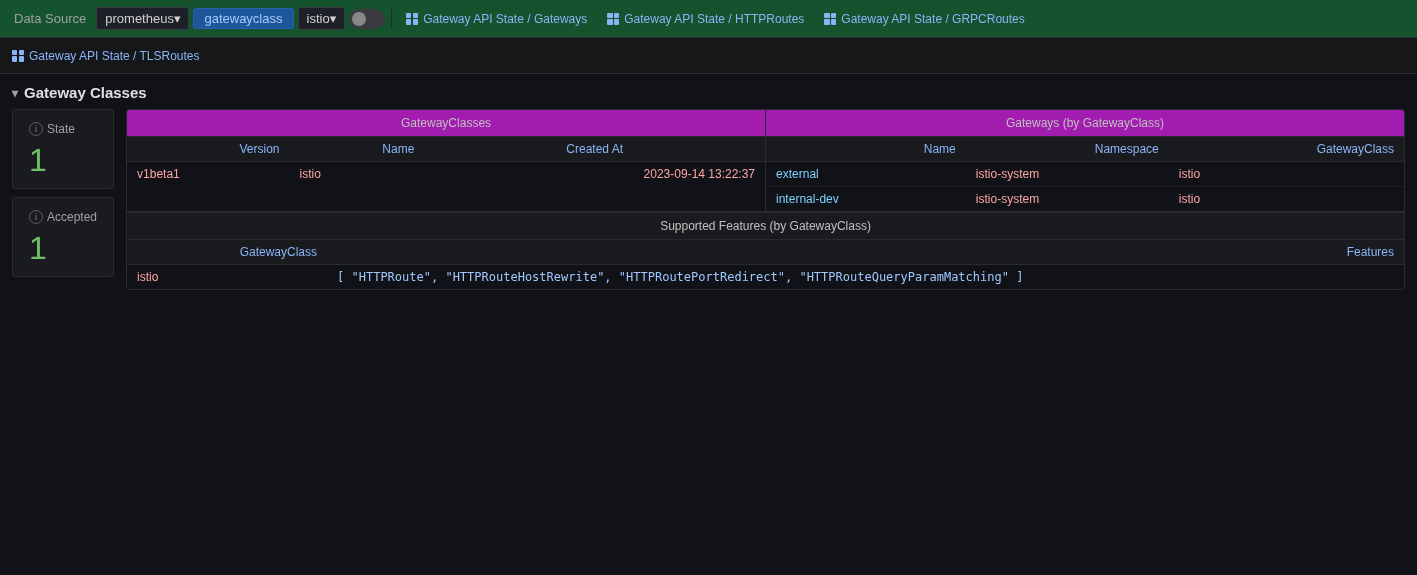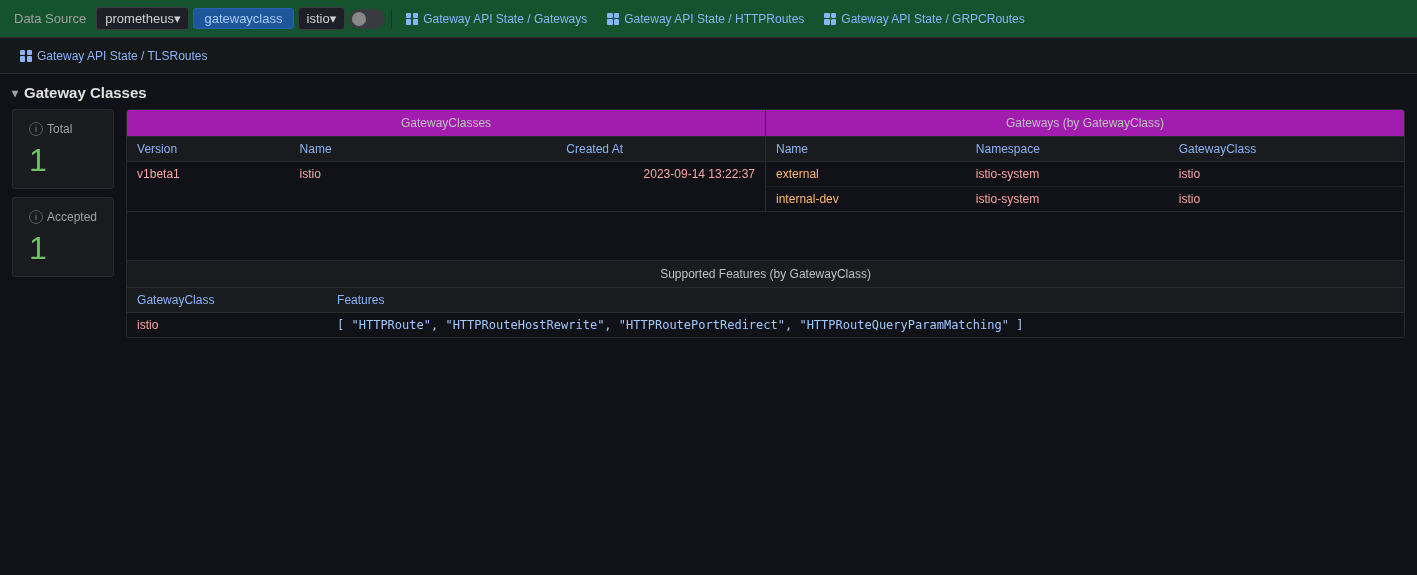--- a/index.html
+++ b/index.html
@@ -104,21 +104,21 @@
       background: #2a2b30;
       margin: 0 2px;
     }
 
     
     .toolbar-row2 {
       display: flex;
       align-items: center;
       background: #161719;
       border-bottom: 1px solid #2a2b30;
-      padding: 0 12px;
+      padding: 0 4px;
       min-height: 36px;
     }
 
     
     .section-header {
       display: flex;
       align-items: center;
       gap: 6px;
       padding: 10px 12px 8px 12px;
       font-size: 15px;
@@ -216,38 +216,37 @@
 
     table {
       width: 100%;
       border-collapse: collapse;
       font-size: 12px;
     }
     th {
       color: #8ab4f8;
       font-weight: 500;
       padding: 5px 10px;
-      text-align: left;
+      text-align: right;
       border-bottom: 1px solid #2a2b30;
       background: #1a1b1e;
     }
     th.right { text-align: center; }
     td {
       padding: 5px 10px;
       border-bottom: 1px solid #1e1f22;
       color: #fca5a5;
       background: #111217;
     }
     td.right { text-align: right; }
-    td.link { color: #fdba74; cursor: pointer; }
+    td.link { color: #7dd3fc; cursor: pointer; }
     tr:last-child td { border-bottom: none; }
 
     .supported-features-section {
       border-top: 1px solid #2a2b30;
-      margin-top: 48px;
     }
 
     .supported-title {
       background: #1a1b1e;
       color: #c0c0c0;
       font-size: 12px;
       padding: 6px 10px;
       border-bottom: 1px solid #2a2b30;
       text-align: center;
       font-weight: 500;
@@ -321,21 +320,21 @@
   <span class="chevron">▾</span>
   <span>Gateway Classes</span>
 </div>
 
 <div class="main-content">
 
   <div class="stats-col">
     <div class="stat-box">
       <div class="stat-label">
         <span class="info-icon">i</span>
-        <span>Total</span>
+        <span>State</span>
       </div>
       <div class="stat-value">1</div>
     </div>
     <div class="stat-box">
       <div class="stat-label">
         <span class="info-icon">i</span>
         <span>Accepted</span>
       </div>
       <div class="stat-value">1</div>
     </div>

